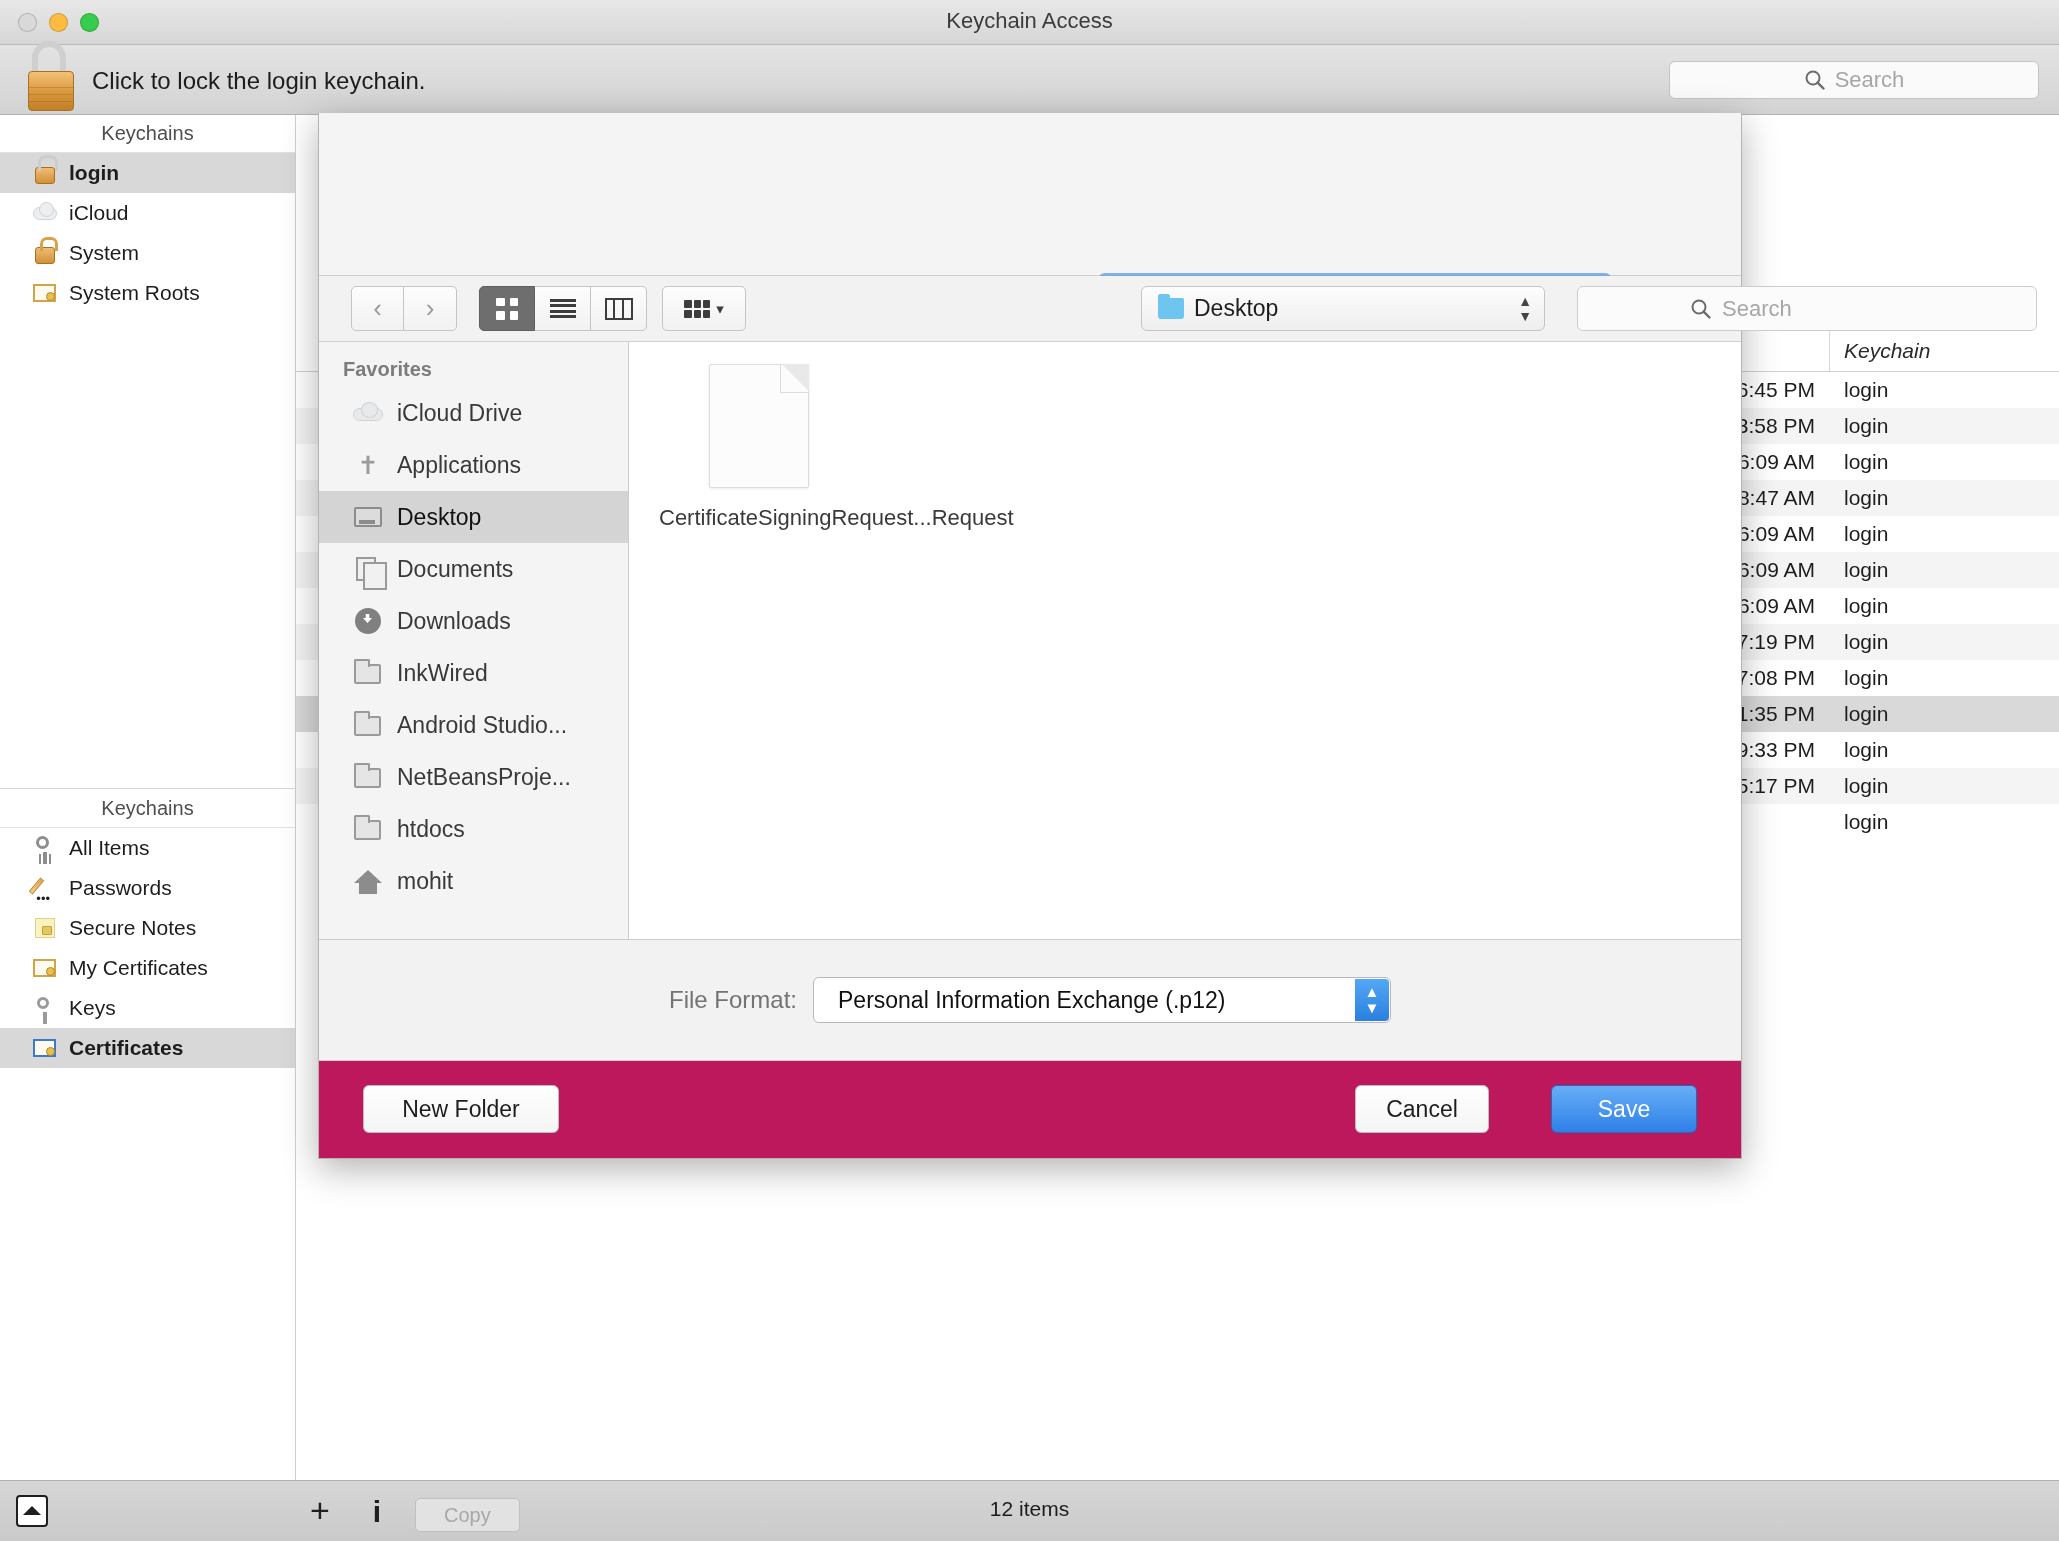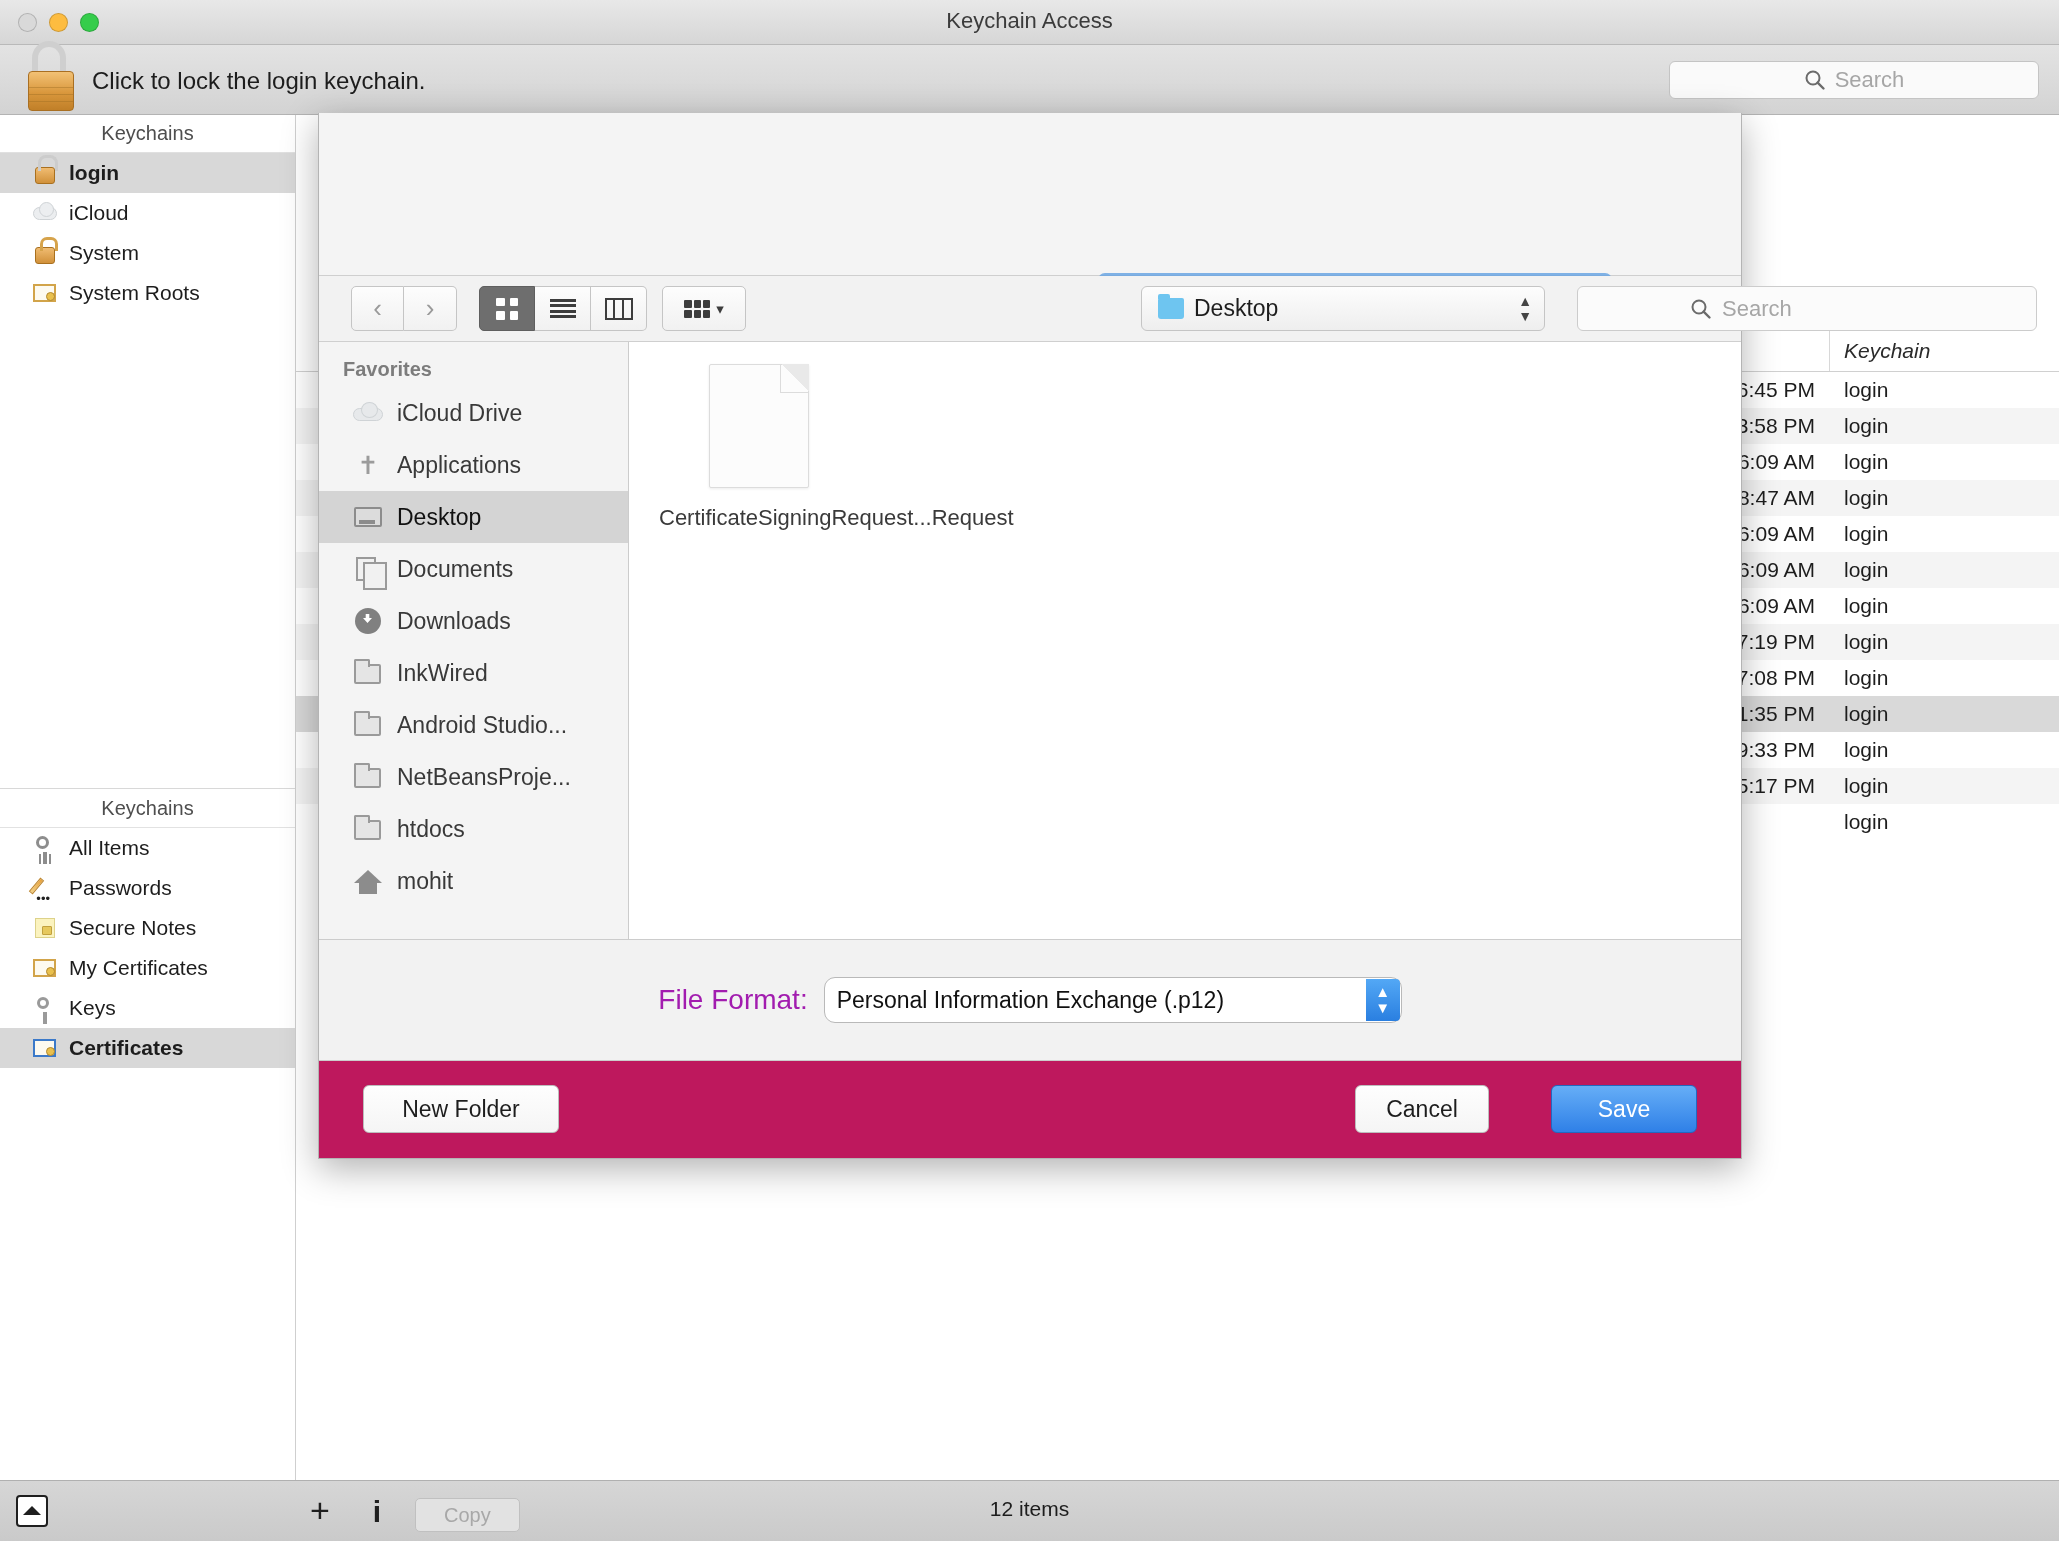--- a/index.html
+++ b/index.html
@@ -324,24 +324,24 @@
     content:""; position:absolute; right:-1px; top:-1px; width:28px; height:28px;
     background: linear-gradient(225deg,#e9e9e9 50%, transparent 50%);
     border-left: 1px solid #dcdcdc; border-bottom: 1px solid #dcdcdc;
   }
   .file-name { font-size: 22px; color: #3a3a3a; line-height: 32px; }
 
   .format-panel {
     position: relative; height: 122px; background: #f2f2f2; border-top: 1px solid #ccc;
     border-bottom: 1px solid #ccc; display: flex; align-items: center; justify-content: center; gap: 16px;
   }
-  .format-label { font-size: 28px; color: #a21caf; }
+  .format-label { font-size: 24px; color: #737373; }
   .format-select {
-    width: 578px; height: 46px; background: #fff; border: 1px solid #b9b9b9; border-radius: 11px;
-    display: flex; align-items: center; padding-left: 12px; position: relative;
+    width: 578px; height: 46px; background: #fff; border: 1px solid #b9b9b9; border-radius: 6px;
+    display: flex; align-items: center; padding-left: 24px; position: relative;
   }
   .format-value { font-size: 23px; color: #111; }
   .blue-stepper {
     position: absolute; right: 1px; top: 1px; width: 34px; height: 42px;
     background: linear-gradient(to bottom,#53a8f5,#2a7fe0); border-radius: 0 4px 4px 0;
     color: #fff; font-size: 15px; line-height: 16px; text-align: center; padding-top: 5px;
   }
 
   .sheet-footer { position: relative; height: 97px; background: #be185d; }
   .btn {

